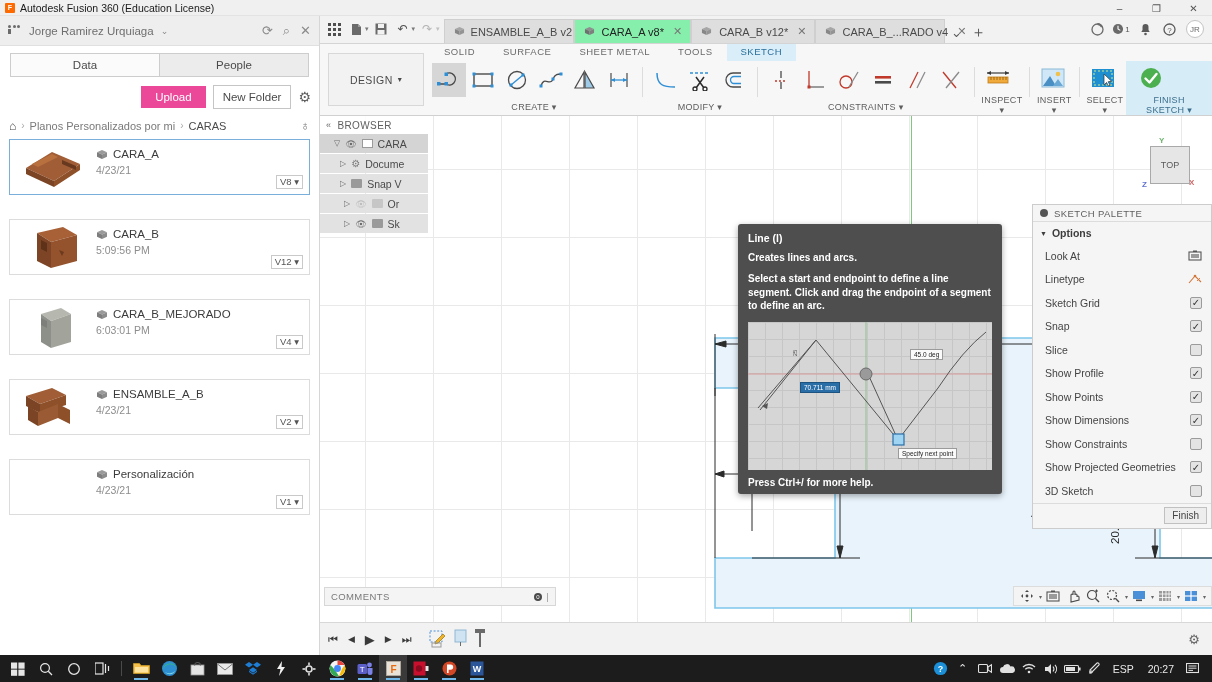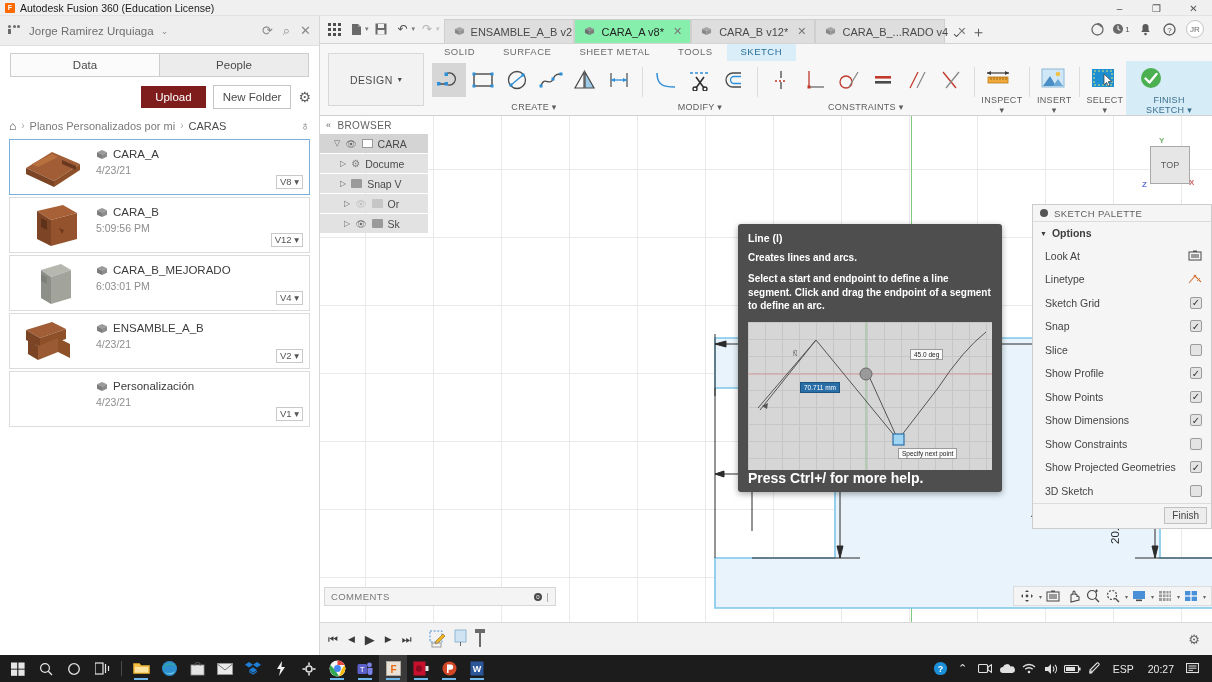--- a/index.html
+++ b/index.html
@@ -60,39 +60,39 @@
   .dp-tab {
     flex: 1; text-align: center; padding: 5px 0; font-size: 11.5px; color: #4a4a4a;
     border: 1px solid #cdcdcd; background: #ececec; cursor: pointer;
   }
   .dp-tab.active { background: #fbfbfb; }
   .dp-tab:first-child { border-right: none; }
 
   .dp-actions { display: flex; align-items: center; justify-content: flex-end;
                 gap: 7px; padding: 8px 8px 6px 10px; }
   .btn-upload {
-    background: #7f1d1d; color: #fff; border: none; padding: 5px 14px; font-size: 11.5px;
+    background: #ec4899; color: #fff; border: none; padding: 5px 14px; font-size: 11.5px;
     cursor: pointer; font-family: inherit;
   }
   .btn-newfolder {
     background: #fff; color: #4a4a4a; border: 1px solid #c5c5c5; padding: 5px 9px;
     font-size: 11.5px; cursor: pointer; font-family: inherit;
   }
   .gear { color: #5f5f5f; font-size: 14px; cursor: pointer; }
 
   .dp-crumbs { display: flex; align-items: center; padding: 3px 9px 6px 9px; gap: 5px; font-size: 11px; }
   .crumb-home { font-size: 12px; color: #4a4a4a; }
   .crumb-sep { color: #aaa; font-size: 10px; }
   .crumb { color: #7a7a7a; }
   .crumb.cur { color: #4a4a4a; }
   .crumb-globe { margin-left: auto; color: #7a7a7a; font-size: 13px; }
 
   .dp-list { flex: 1; overflow: hidden; padding: 0 9px; }
   .dp-card {
-    border: 1px solid #dcdcdc; background: #fff; height: 56px; margin-bottom: 2px;
+    border: 1px solid #dcdcdc; background: #fff; height: 56px; margin-bottom: 24px;
     display: flex; position: relative; cursor: pointer;
   }
   .dp-card.selected { border-color: #7aaedb; }
   .dp-thumb { width: 86px; flex: 0 0 86px; display: flex; align-items: center; justify-content: center; }
   .dp-meta { flex: 1; padding: 8px 6px 0 0; position: relative; }
   .dp-name { font-size: 11.5px; color: #3c3c3c; display: flex; align-items: center; gap: 5px; }
   .cube-ico { display: inline-block; width: 12px; height: 11px; position: relative; }
   .dp-date { font-size: 10.5px; color: #8d8d8d; margin-top: 4px; }
   .dp-ver {
     position: absolute; right: 6px; bottom: 5px; border: 1px solid #c9c9c9; background: #fff;
@@ -181,21 +181,21 @@
   .tt-title { font-size: 10.5px; font-weight: bold; margin-bottom: 8px; }
   .tt-sub { font-size: 10px; font-weight: bold; margin-bottom: 9px; }
   .tt-body { font-size: 10px; font-weight: bold; line-height: 1.35; margin-bottom: 9px; }
   .tt-img {
     height: 148px; background: #d6d6d6; position: relative; overflow: hidden;
     background-image:
       linear-gradient(to right, #c6c6c6 1px, transparent 1px),
       linear-gradient(to bottom, #c6c6c6 1px, transparent 1px);
     background-size: 17px 17px;
   }
-  .tt-foot { font-size: 14px; font-weight: bold; }
+  .tt-foot { font-size: 10px; font-weight: bold; margin-top: 7px; }
   .tt-tag { position: absolute; background: #fafafa; border: 1px solid #9a9a9a;
             font-size: 6.5px; padding: 1px 3px; color: #222; white-space: nowrap; }
   .tt-tag.blue { background: #2a6ea8; color: #fff; border-color: #1d5380; }
 
   
   .dimlayer { position: absolute; inset: 0; pointer-events: none; }
   .dimtxt { position: absolute; font-size: 11.5px; color: #2b2b2b; font-family: "Liberation Sans", sans-serif; }
   .dimtxt.vert { transform: rotate(-90deg); transform-origin: left top; }
 
   

